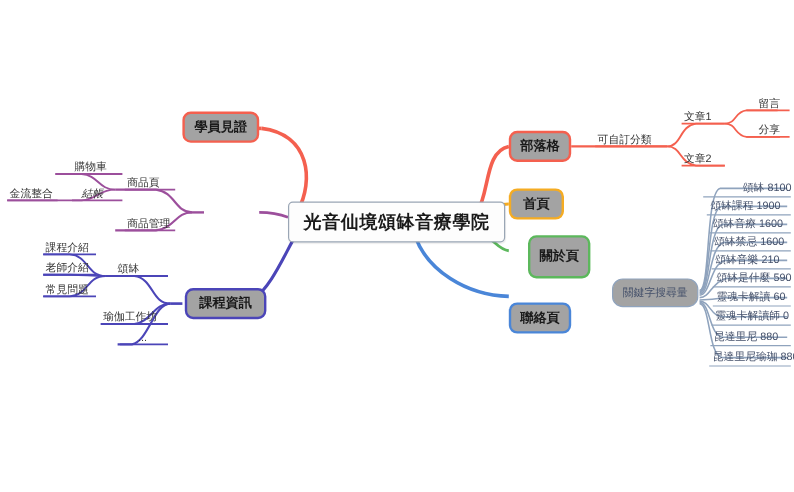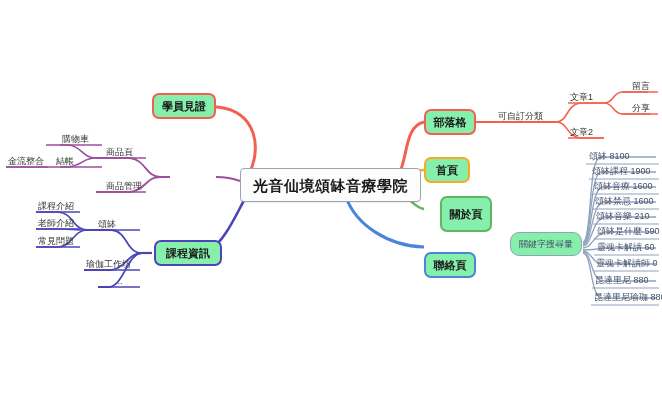--- a/index.html
+++ b/index.html
@@ -22,21 +22,21 @@
   }
   .node {
     position: absolute;
     white-space: nowrap;
     line-height: 1;
   }
   
   .boxed {
     border: 2px solid #888;
     border-radius: 7px;
-    background: #86efac;
+    background: #a3a3a3;
     display: flex;
     align-items: center;
     justify-content: center;
     font-weight: bold;
     color: #1a1a1a;
   }
   .root {
     border: 1px solid #9aa6b5;
     border-radius: 4px;
     background: #fdfdfd;
@@ -162,21 +162,21 @@
 
   <div class="node sub" style="left:106px; top:148px;">
     <span>商品頁</span>
   </div>
   <div class="node sub" style="left:106px; top:182px;">
     <span>商品管理</span>
   </div>
   <div class="node sub" style="left:62px; top:135px;">
     <span>購物車</span>
   </div>
-  <div class="node sub" style="left:56px; top:157px;">
+  <div class="node sub" style="left:68px; top:157px;font-style:italic;">
     <span>結帳</span>
   </div>
   <div class="node sub" style="left:8px; top:157px;">
     <span>金流整合</span>
   </div>
 
   <div class="node boxed b-indigo title-med" style="left:154px; top:240px; width:68px; height:26px;">
     <span>課程資訊</span>
   </div>
   <div class="node sub" style="left:98px; top:220px;">
@@ -226,21 +226,21 @@
   </div>
 
   <div class="node boxed b-blue title-med" style="left:424px; top:234px; width:52px; height:26px;">
     <span>聯絡頁</span>
   </div>
 
   <div class="node boxed b-steel sub-steel" style="left:510px; top:232px; width:72px; height:24px; font-weight:normal;">
     <span>關鍵字搜尋量</span>
   </div>
 
-  <div class="node sub-steel" style="left:589px; top:152px;">
+  <div class="node sub-steel" style="left:619px; top:152px;">
     <span>頌缽 8100</span>
   </div>
   <div class="node sub-steel" style="left:592px; top:167px;">
     <span>頌缽課程 1900</span>
   </div>
   <div class="node sub-steel" style="left:594px; top:182px;">
     <span>頌缽音療 1600</span>
   </div>
   <div class="node sub-steel" style="left:595px; top:197px;">
     <span>頌缽禁忌 1600</span>

